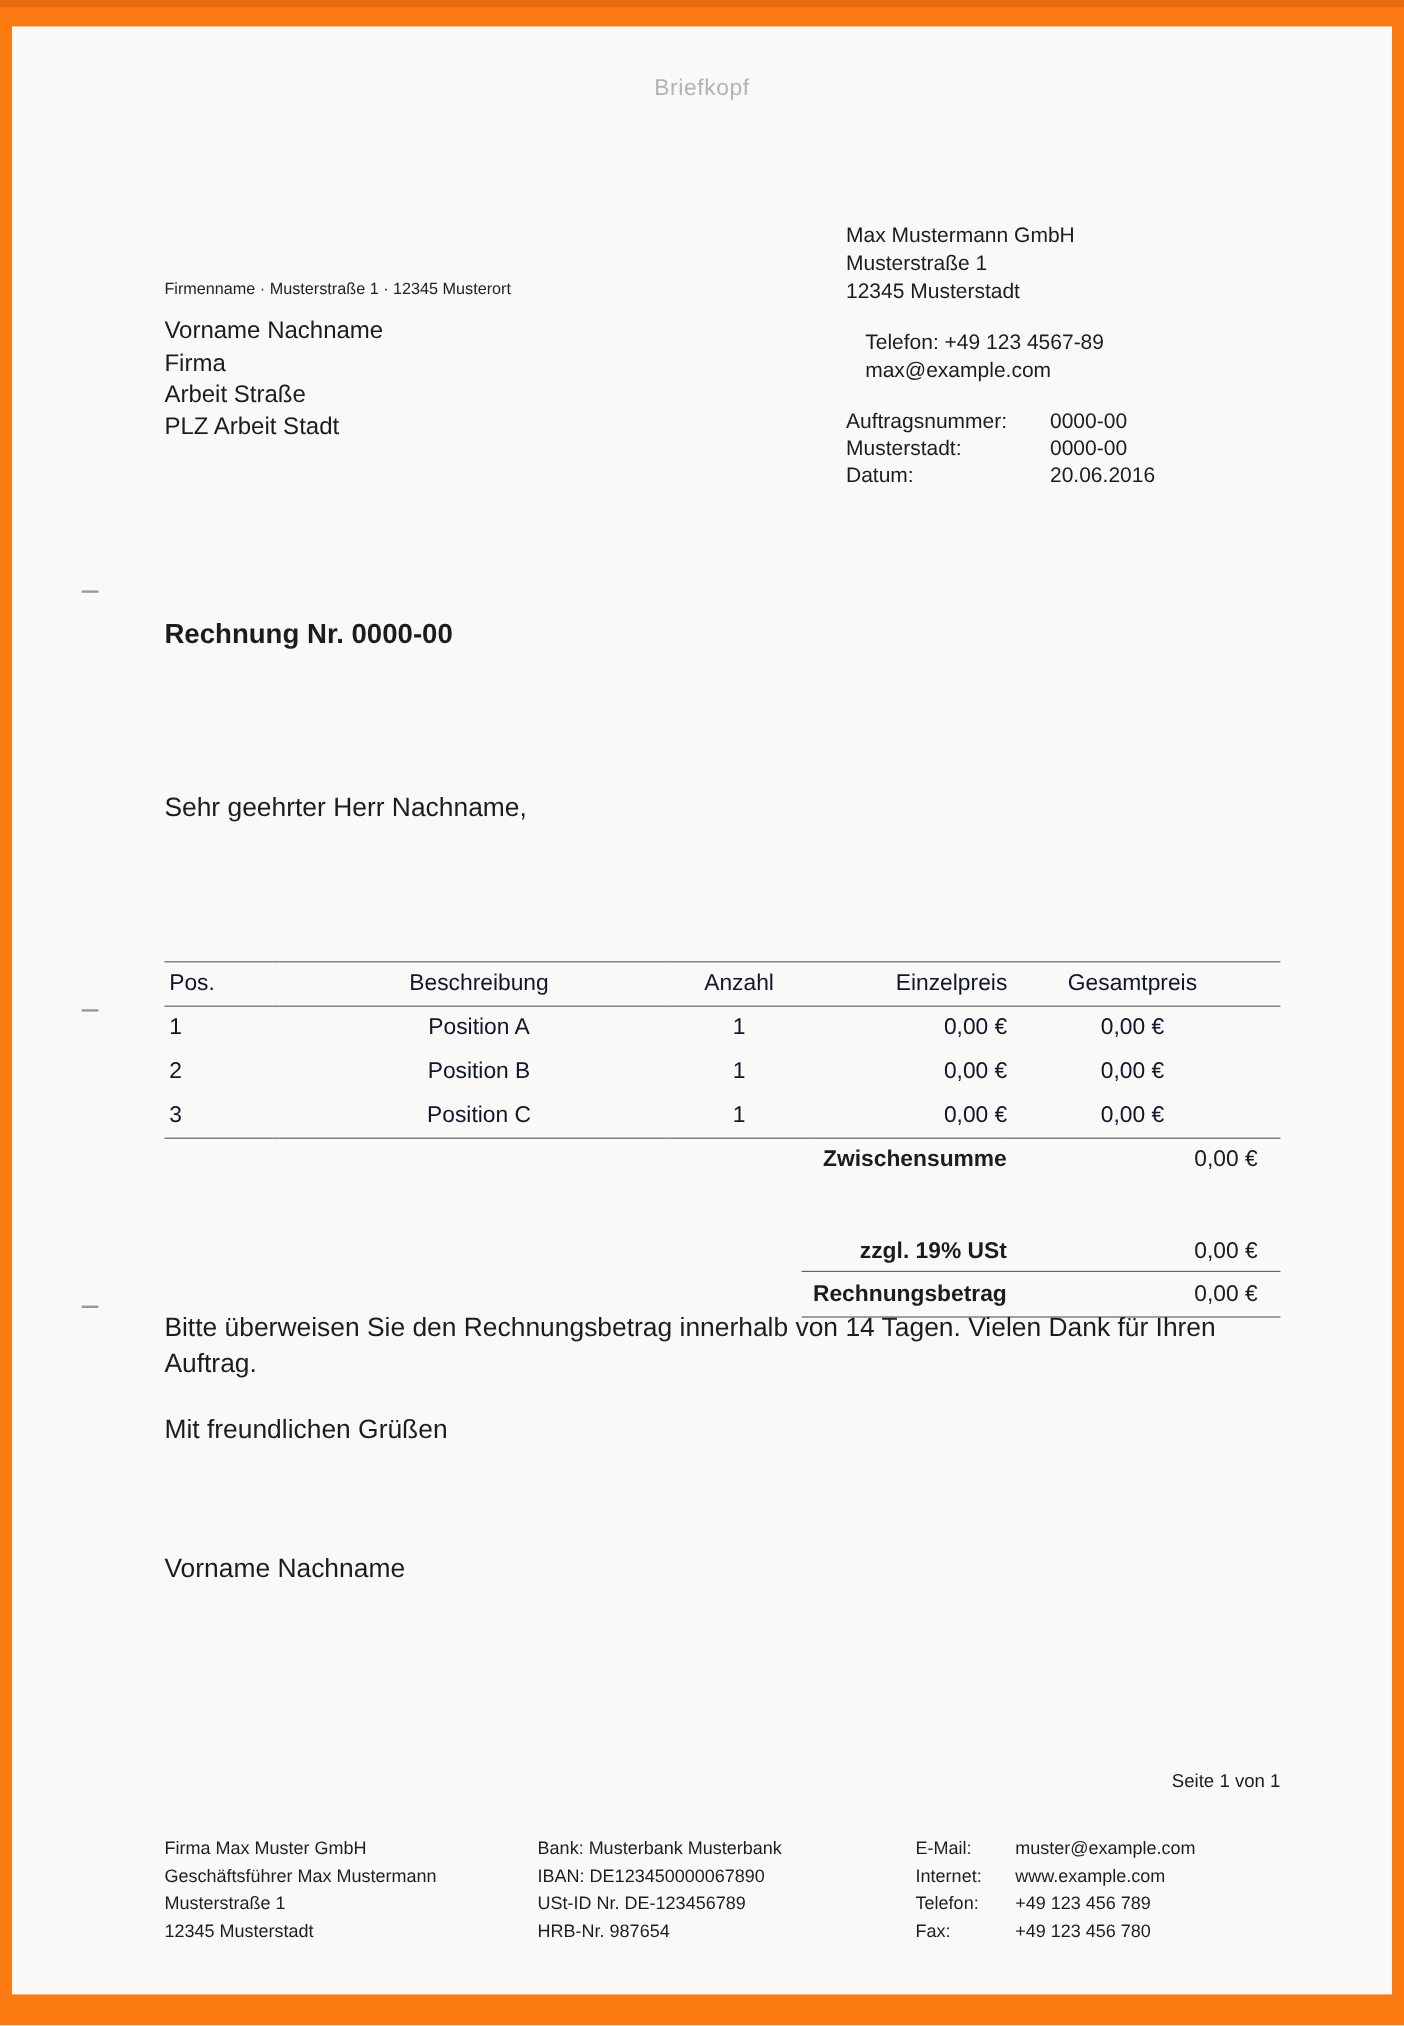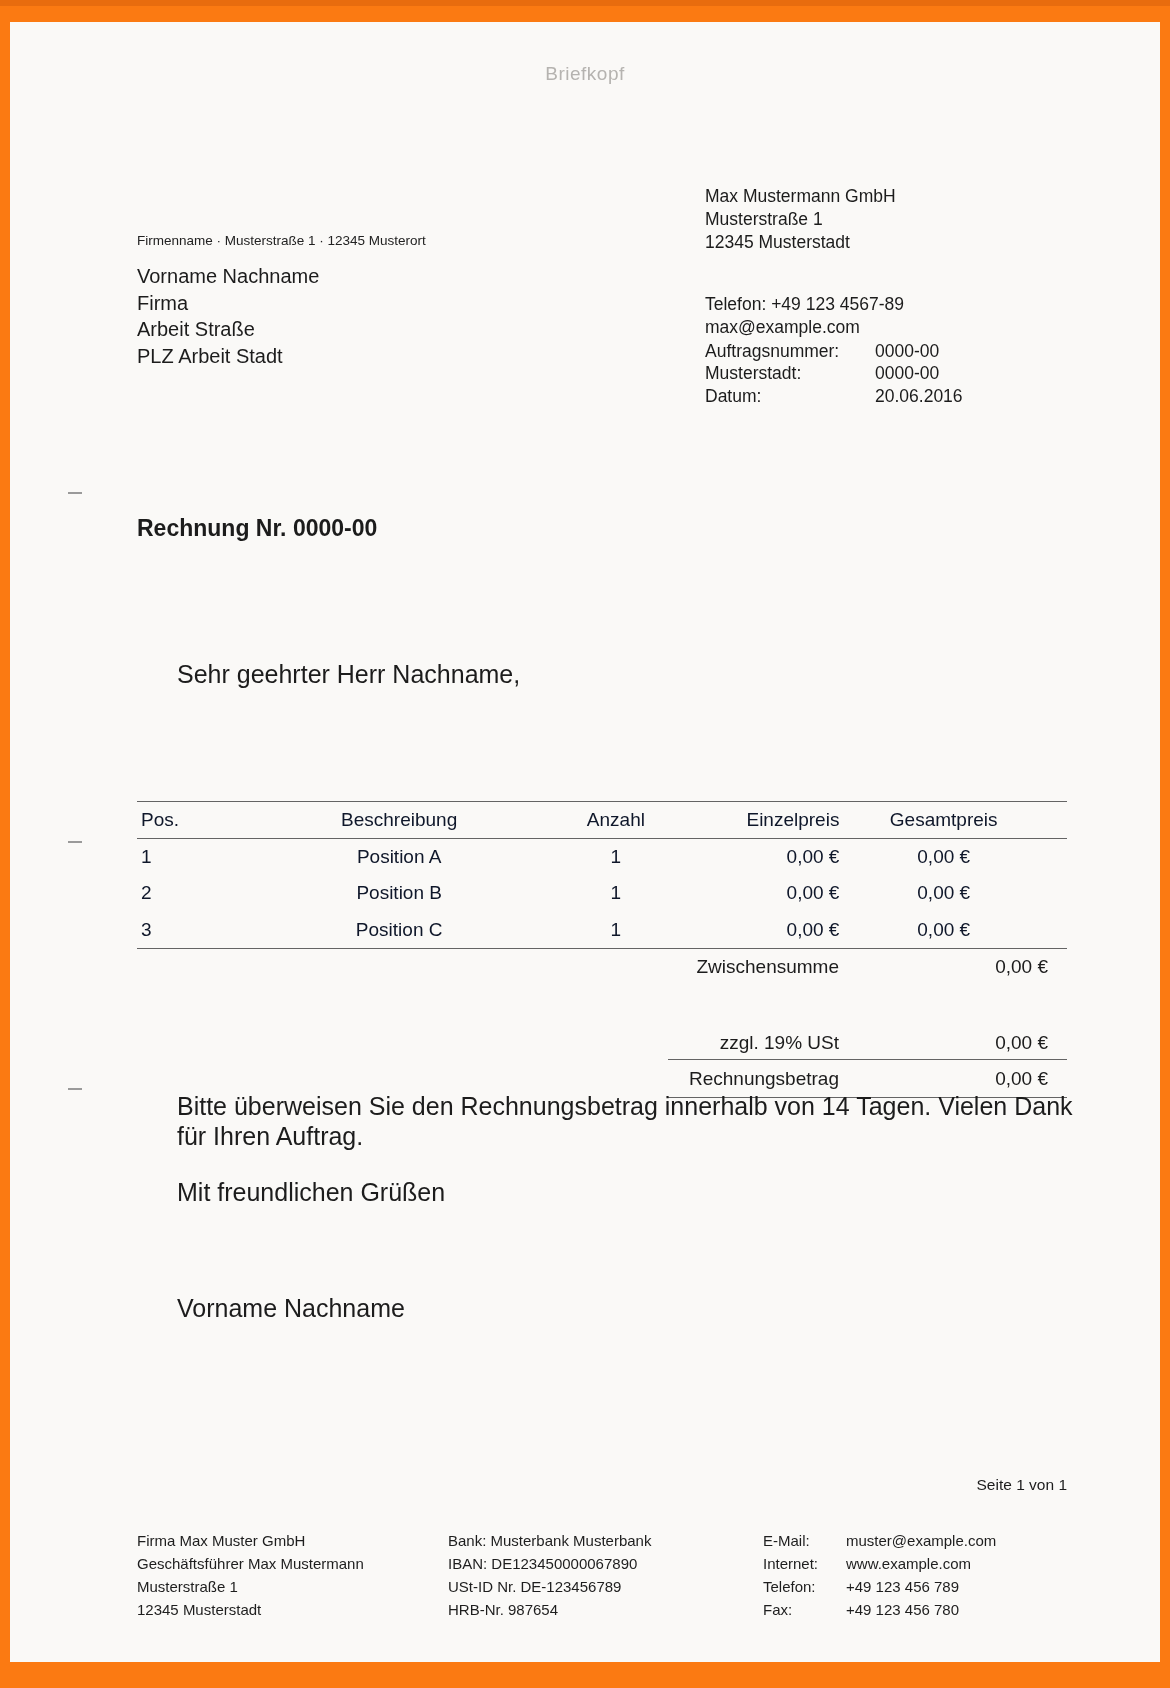--- a/index.html
+++ b/index.html
@@ -32,28 +32,28 @@
     color: #b5b3b0;
     letter-spacing: 0.5px;
   }
 
   .sender-line { left: 137px; top: 233px; font-size: 13.5px; color: #222; }
 
   .recipient { left: 137px; top: 263px; font-size: 20px; line-height: 26.5px; }
 
   .company-block { font-size: 17.5px; line-height: 23px; }
   .cb-address { left: 705px; top: 185px; }
-  .cb-contact { left: 705px; top: 274px; margin-top: 19px; }
+  .cb-contact { left: 721px; top: 274px; }
   .cb-meta    { left: 705px; top: 340px; line-height: 22.3px; }
   .meta-row { display: flex; }
   .meta-label { width: 170px; }
 
   .subject { left: 137px; top: 515px; font-size: 23px; font-weight: bold; }
 
-  .body-text { font-size: 25px; margin-left: 40px; }
+  .body-text { font-size: 22px; }
   .salutation { left: 137px; top: 660px; }
   .intro      { left: 137px; top: 716px; }
 
   .table-wrap { left: 137px; top: 801px; width: 930px; }
   table.inv-table { border-collapse: collapse; width: 930px; font-size: 19px; color: #0f172a; }
   .inv-table thead tr { height: 37px; }
   .inv-table thead th {
     font-weight: normal;
     border-top: 1px solid #646464;
     border-bottom: 1px solid #646464;
@@ -66,21 +66,21 @@
   .c-desc  { width: 330px; text-align: center; padding-left: 8px !important; }
   .c-qty   { width: 120px; text-align: center; }
   .c-unit  { width: 170px; text-align: right; }
   .c-total { width: 215px; text-align: center; padding-right: 19px !important; }
 
   .totals { left: 668px; top: 948px; width: 399px; font-size: 19px; }
   .t-row { display: flex; align-items: center; }
   .t-row-1 { height: 38px; }
   .t-row-2 { height: 33px; border-bottom: 1px solid #646464; margin-top: 40px; }
   .t-row-3 { height: 37px; border-bottom: 1px solid #646464; }
-  .t-label { flex: 1; text-align: right; }
+  .t-label { flex: 1; text-align: right; font-weight: bold; }
   .t-value { width: 209px; text-align: right; padding-right: 19px; }
 
   .payment-note { left: 137px; top: 1091px; width: 912px; line-height: 30px; }
   .regards   { left: 137px; top: 1178px; }
   .signature { left: 137px; top: 1294px; }
 
   .page-indicator { top: 1476px; right: 103px; font-size: 15.5px; }
 
   .footer-col { top: 1529px; font-size: 15px; line-height: 23px; color: #1e1e1e; }
   .fc-1 { left: 137px; }

